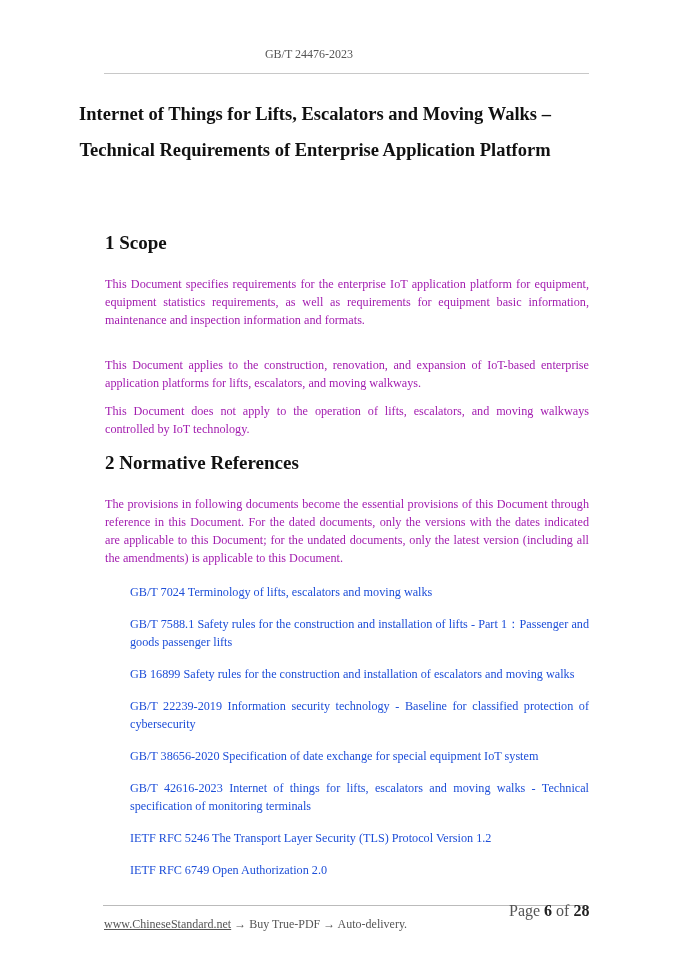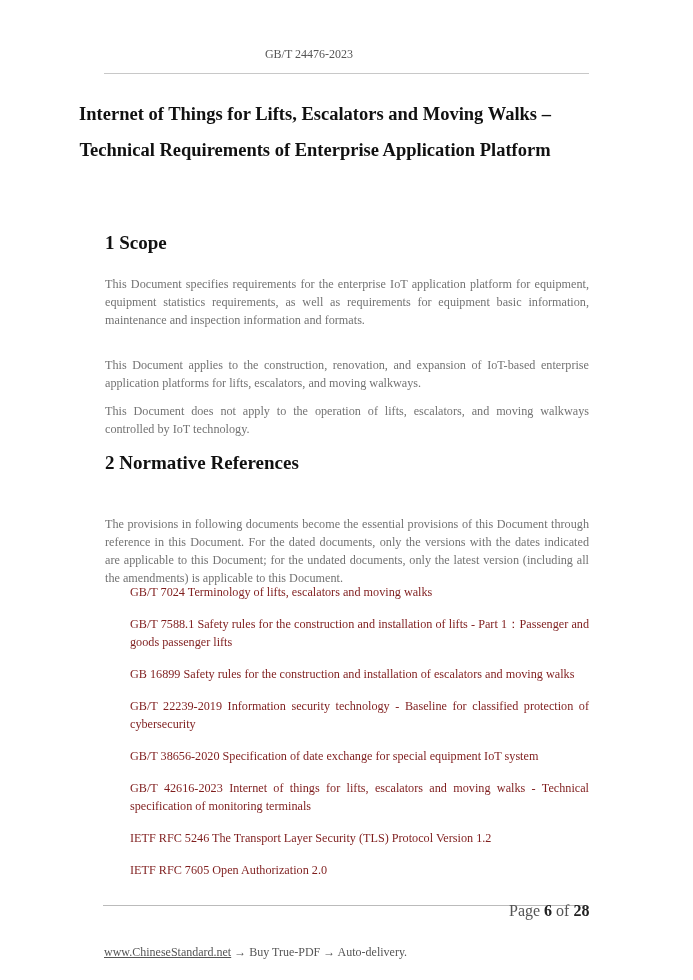--- a/index.html
+++ b/index.html
@@ -7,54 +7,54 @@
       font-family: "Liberation Serif", serif; color: #222; }
     .header { position: absolute; top: 47px; left: 0; width: 618px; text-align: center;
       font-size: 12px; color: #555; }
     .hrule-top { position: absolute; top: 73px; left: 104px; width: 485px; height: 1px; background: #c8c8c8; }
     .title { position: absolute; left: 0; width: 630px; text-align: center; font-weight: bold;
       font-size: 18.5px; color: #111; }
     .t1 { top: 104px; }
     .t2 { top: 140px; }
     .section { position: absolute; left: 105px; font-weight: bold; font-size: 19px; color: #111; }
     .para { position: absolute; left: 105px; width: 484px; font-size: 12.2px; line-height: 18px;
-      text-align: justify; color: #737373; }
+      text-align: justify; color: #a21caf; }
     .ref { position: absolute; left: 130px; width: 459px; font-size: 12.2px; line-height: 18px;
-      text-align: justify; color: #7f1d1d; }
+      text-align: justify; color: #1d4ed8; }
     .hrule-bot { position: absolute; top: 905px; left: 103px; width: 483px; height: 1px; background: #bbb; }
-    .footer-left { position: absolute; top: 917px; left: 104px; font-size: 12px; color: #555; margin-top: 28px; }
+    .footer-left { position: absolute; top: 917px; left: 104px; font-size: 12px; color: #555; }
     .footer-left a { color: #555; text-decoration: underline; }
     .footer-right { position: absolute; top: 902px; left: 509px; font-size: 16px; color: #555; }
     .footer-right b { color: #222; }
   </style>
 </head>
 <body>
 
 <div class="header">GB/T 24476-2023</div>
 <div class="hrule-top"></div>
 
 <div class="title t1">Internet of Things for Lifts, Escalators and Moving Walks –</div>
 <div class="title t2">Technical Requirements of Enterprise Application Platform</div>
 
 <div class="section" style="top:232px">1 Scope</div>
 <div class="para" style="top:275px">This Document specifies requirements for the enterprise IoT application platform for equipment, equipment statistics requirements, as well as requirements for equipment basic information, maintenance and inspection information and formats.</div>
 <div class="para" style="top:356px">This Document applies to the construction, renovation, and expansion of IoT-based enterprise application platforms for lifts, escalators, and moving walkways.</div>
 <div class="para" style="top:402px">This Document does not apply to the operation of lifts, escalators, and moving walkways controlled by IoT technology.</div>
 
 <div class="section" style="top:452px">2 Normative References</div>
-<div class="para" style="top:515px">The provisions in following documents become the essential provisions of this Document through reference in this Document. For the dated documents, only the versions with the dates indicated are applicable to this Document; for the undated documents, only the latest version (including all the amendments) is applicable to this Document.</div>
+<div class="para" style="top:495px">The provisions in following documents become the essential provisions of this Document through reference in this Document. For the dated documents, only the versions with the dates indicated are applicable to this Document; for the undated documents, only the latest version (including all the amendments) is applicable to this Document.</div>
 
 <div class="ref" style="top:583px">GB/T 7024 Terminology of lifts, escalators and moving walks</div>
 <div class="ref" style="top:615px">GB/T 7588.1 Safety rules for the construction and installation of lifts - Part 1：Passenger and goods passenger lifts</div>
 <div class="ref" style="top:665px">GB 16899 Safety rules for the construction and installation of escalators and moving walks</div>
 <div class="ref" style="top:697px">GB/T 22239-2019 Information security technology - Baseline for classified protection of cybersecurity</div>
 <div class="ref" style="top:747px">GB/T 38656-2020 Specification of date exchange for special equipment IoT system</div>
 <div class="ref" style="top:779px">GB/T 42616-2023 Internet of things for lifts, escalators and moving walks - Technical specification of monitoring terminals</div>
 <div class="ref" style="top:829px">IETF RFC 5246 The Transport Layer Security (TLS) Protocol Version 1.2</div>
-<div class="ref" style="top:861px">IETF RFC 7605 Open Authorization 2.0</div>
+<div class="ref" style="top:861px">IETF RFC 6749 Open Authorization 2.0</div>
 
 <div class="hrule-bot"></div>
 <div class="footer-left">
   <a>www.ChineseStandard.net</a><span> → Buy True-PDF → Auto-delivery.</span>
 </div>
 <div class="footer-right">
   <span>Page</span>
   <b>6</b>
   <span>of</span>
   <b>28</b>

